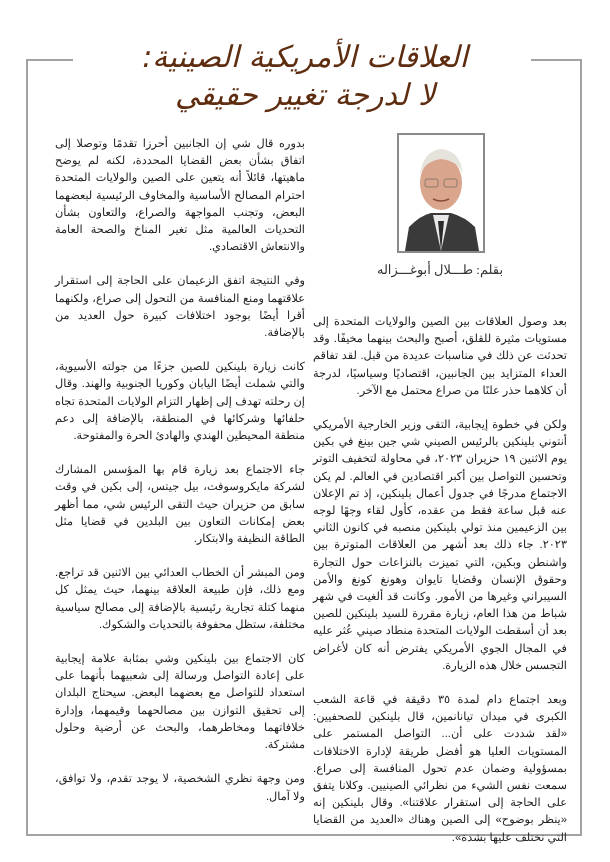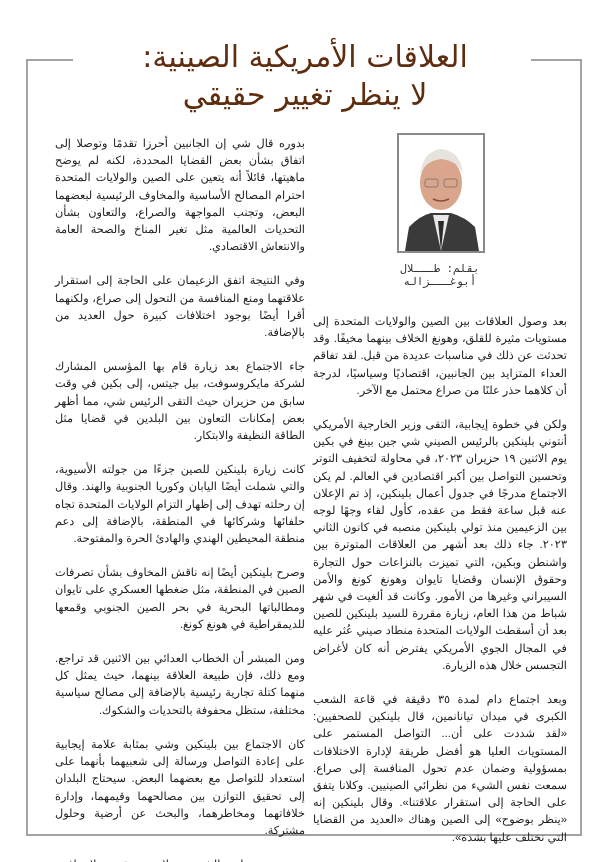--- a/index.html
+++ b/index.html
@@ -7,73 +7,72 @@
     .frame {
       position: absolute; left: 26px; top: 60px; width: 556px; height: 776px;
       border: 2px solid #a3a3a3; border-top: none; box-sizing: border-box;
     }
     .frame-top-left { position: absolute; left: 26px; top: 59px; width: 47px; height: 2px; background: #a3a3a3; }
     .frame-top-right { position: absolute; left: 531px; top: 59px; width: 51px; height: 2px; background: #a3a3a3; }
     .title {
       position: absolute; left: 80px; width: 450px; top: 38px;
       text-align: center; direction: rtl; color: #5e2d10;
       font-family: "DejaVu Sans", sans-serif; font-weight: normal;
-      font-size: 30px; line-height: 38px; margin: 0;
+      font-size: 30px; line-height: 38px; margin: 0; font-style: italic;
     }
     .col {
       position: absolute; direction: rtl; text-align: justify;
       font-family: "Liberation Sans", sans-serif; font-size: 11.3px; line-height: 17.2px; color: #222;
     }
     .col p { margin: 0 0 17px 0; }
     .col-left { left: 55px; top: 135px; width: 250px; }
     .col-right { left: 313px; top: 313px; width: 254px; }
     .photo {
       position: absolute; left: 397px; top: 133px; width: 88px; height: 120px;
       border: 2px solid #8a8a8a; box-sizing: border-box; background: #fff; overflow: hidden;
     }
     .byline {
       position: absolute; left: 370px; width: 140px; top: 262px; text-align: center;
-      direction: rtl; font-family: Liberation Mono, monospace; font-size: 11px; color: #333;
+      direction: rtl; font-family: Liberation Serif, serif; font-size: 13px; color: #333;
     }
   </style>
 </head>
 <body>
 
 <div class="frame"></div>
 <div class="frame-top-left"></div>
 <div class="frame-top-right"></div>
 
 <h1 class="title">
   <div>العلاقات الأمريكية الصينية:</div>
-  <div>لا ينظر تغيير حقيقي</div>
+  <div>لا لدرجة تغيير حقيقي</div>
 </h1>
 
 <div class="photo">
   <svg width="84" height="116" viewBox="0 0 84 116">
     <rect width="84" height="116" fill="#ffffff"></rect>
     <path d="M6 116 L10 92 Q22 80 32 78 L52 78 Q66 82 76 92 L80 116 Z" fill="#3a3a3a"></path>
     <path d="M34 80 L42 116 L50 80 Z" fill="#e8e8e8"></path>
     <path d="M39 86 L42 116 L45 86 Z" fill="#2a2a2a"></path>
     <ellipse cx="42" cy="48" rx="21" ry="27" fill="#d9a58d"></ellipse>
     <path d="M21 40 Q24 16 42 14 Q62 16 64 40 Q60 26 42 24 Q26 26 21 40 Z" fill="#e6e2dc"></path>
     <rect x="26" y="44" width="13" height="8" rx="2" fill="none" stroke="#8a7a6a" stroke-width="1"></rect>
     <rect x="45" y="44" width="13" height="8" rx="2" fill="none" stroke="#8a7a6a" stroke-width="1"></rect>
     <path d="M34 64 Q42 68 50 64" stroke="#8a4a3a" stroke-width="1.5" fill="none"></path>
   </svg>
 </div>
 <div class="byline">بقلم: طـــلال أبوغـــزاله</div>
 
 <div class="col col-right">
-  <p>بعد وصول العلاقات بين الصين والولايات المتحدة إلى مستويات مثيرة للقلق، وهونغ الخلاف بينهما مخيفًا. وقد تحدثت عن ذلك في مناسبات عديدة من قبل. لقد تفاقم العداء المتزايد بين الجانبين، اقتصاديًا وسياسيًا، لدرجة أن كلاهما حذر علنًا من صراع محتمل مع الآخر.</p>
+  <p>بعد وصول العلاقات بين الصين والولايات المتحدة إلى مستويات مثيرة للقلق، أصبح والبحث بينهما مخيفًا. وقد تحدثت عن ذلك في مناسبات عديدة من قبل. لقد تفاقم العداء المتزايد بين الجانبين، اقتصاديًا وسياسيًا، لدرجة أن كلاهما حذر علنًا من صراع محتمل مع الآخر.</p>
   <p>ولكن في خطوة إيجابية، التقى وزير الخارجية الأمريكي أنتوني بلينكين بالرئيس الصيني شي جين بينغ في بكين يوم الاثنين ١٩ حزيران ٢٠٢٣، في محاولة لتخفيف التوتر وتحسين التواصل بين أكبر اقتصادين في العالم. لم يكن الاجتماع مدرجًا في جدول أعمال بلينكين، إذ تم الإعلان عنه قبل ساعة فقط من عقده، كأول لقاء وجهًا لوجه بين الزعيمين منذ تولي بلينكين منصبه في كانون الثاني ٢٠٢٣. جاء ذلك بعد أشهر من العلاقات المتوترة بين واشنطن وبكين، التي تميزت بالنزاعات حول التجارة وحقوق الإنسان وقضايا تايوان وهونغ كونغ والأمن السيبراني وغيرها من الأمور. وكانت قد ألغيت في شهر شباط من هذا العام، زيارة مقررة للسيد بلينكين للصين بعد أن أسقطت الولايات المتحدة منطاد صيني عُثر عليه في المجال الجوي الأمريكي يفترض أنه كان لأغراض التجسس خلال هذه الزيارة.</p>
   <p>وبعد اجتماع دام لمدة ٣٥ دقيقة في قاعة الشعب الكبرى في ميدان تيانانمين، قال بلينكين للصحفيين: «لقد شددت على أن... التواصل المستمر على المستويات العليا هو أفضل طريقة لإدارة الاختلافات بمسؤولية وضمان عدم تحول المنافسة إلى صراع. سمعت نفس الشيء من نظرائي الصينيين. وكلانا يتفق على الحاجة إلى استقرار علاقتنا». وقال بلينكين إنه «ينظر بوضوح» إلى الصين وهناك «العديد من القضايا التي نختلف عليها بشدة».</p>
 </div>
 
 <div class="col col-left">
   <p>بدوره قال شي إن الجانبين أحرزا تقدمًا وتوصلا إلى اتفاق بشأن بعض القضايا المحددة، لكنه لم يوضح ماهيتها، قائلاً أنه يتعين على الصين والولايات المتحدة احترام المصالح الأساسية والمخاوف الرئيسية لبعضهما البعض، وتجنب المواجهة والصراع، والتعاون بشأن التحديات العالمية مثل تغير المناخ والصحة العامة والانتعاش الاقتصادي.</p>
   <p>وفي النتيجة اتفق الزعيمان على الحاجة إلى استقرار علاقتهما ومنع المنافسة من التحول إلى صراع، ولكنهما أقرا أيضًا بوجود اختلافات كبيرة حول العديد من بالإضافة.</p>
+  <p>كانت زيارة بلينكين للصين جزءًا من جولته الأسيوية، والتي شملت أيضًا اليابان وكوريا الجنوبية والهند. وقال إن رحلته تهدف إلى إظهار التزام الولايات المتحدة تجاه حلفائها وشركائها في المنطقة، بالإضافة إلى دعم منطقة المحيطين الهندي والهادئ الحرة والمفتوحة.</p>
   <p>جاء الاجتماع بعد زيارة قام بها المؤسس المشارك لشركة مايكروسوفت، بيل جيتس، إلى بكين في وقت سابق من حزيران حيث التقى الرئيس شي، مما أظهر بعض إمكانات التعاون بين البلدين في قضايا مثل الطاقة النظيفة والابتكار.</p>
-  <p>كانت زيارة بلينكين للصين جزءًا من جولته الأسيوية، والتي شملت أيضًا اليابان وكوريا الجنوبية والهند. وقال إن رحلته تهدف إلى إظهار التزام الولايات المتحدة تجاه حلفائها وشركائها في المنطقة، بالإضافة إلى دعم منطقة المحيطين الهندي والهادئ الحرة والمفتوحة.</p>
-  <p>وصرح بلينكين أيضًا إنه ناقش المخاوف بشأن تصرفات الصين في المنطقة، مثل ضغطها العسكري على تايوان ومطالباتها البحرية في بحر الصين الجنوبي وقمعها للديمقراطية في هونغ كونغ.</p>
   <p>ومن المبشر أن الخطاب العدائي بين الاثنين قد تراجع. ومع ذلك، فإن طبيعة العلاقة بينهما، حيث يمثل كل منهما كتلة تجارية رئيسية بالإضافة إلى مصالح سياسية مختلفة، ستظل محفوفة بالتحديات والشكوك.</p>
   <p>كان الاجتماع بين بلينكين وشي بمثابة علامة إيجابية على إعادة التواصل ورسالة إلى شعبيهما بأنهما على استعداد للتواصل مع بعضهما البعض. سيحتاج البلدان إلى تحقيق التوازن بين مصالحهما وقيمهما، وإدارة خلافاتهما ومخاطرهما، والبحث عن أرضية وحلول مشتركة.</p>
   <p>ومن وجهة نظري الشخصية، لا يوجد تقدم، ولا توافق، ولا آمال.</p>
 </div>
 
 </body></html>

